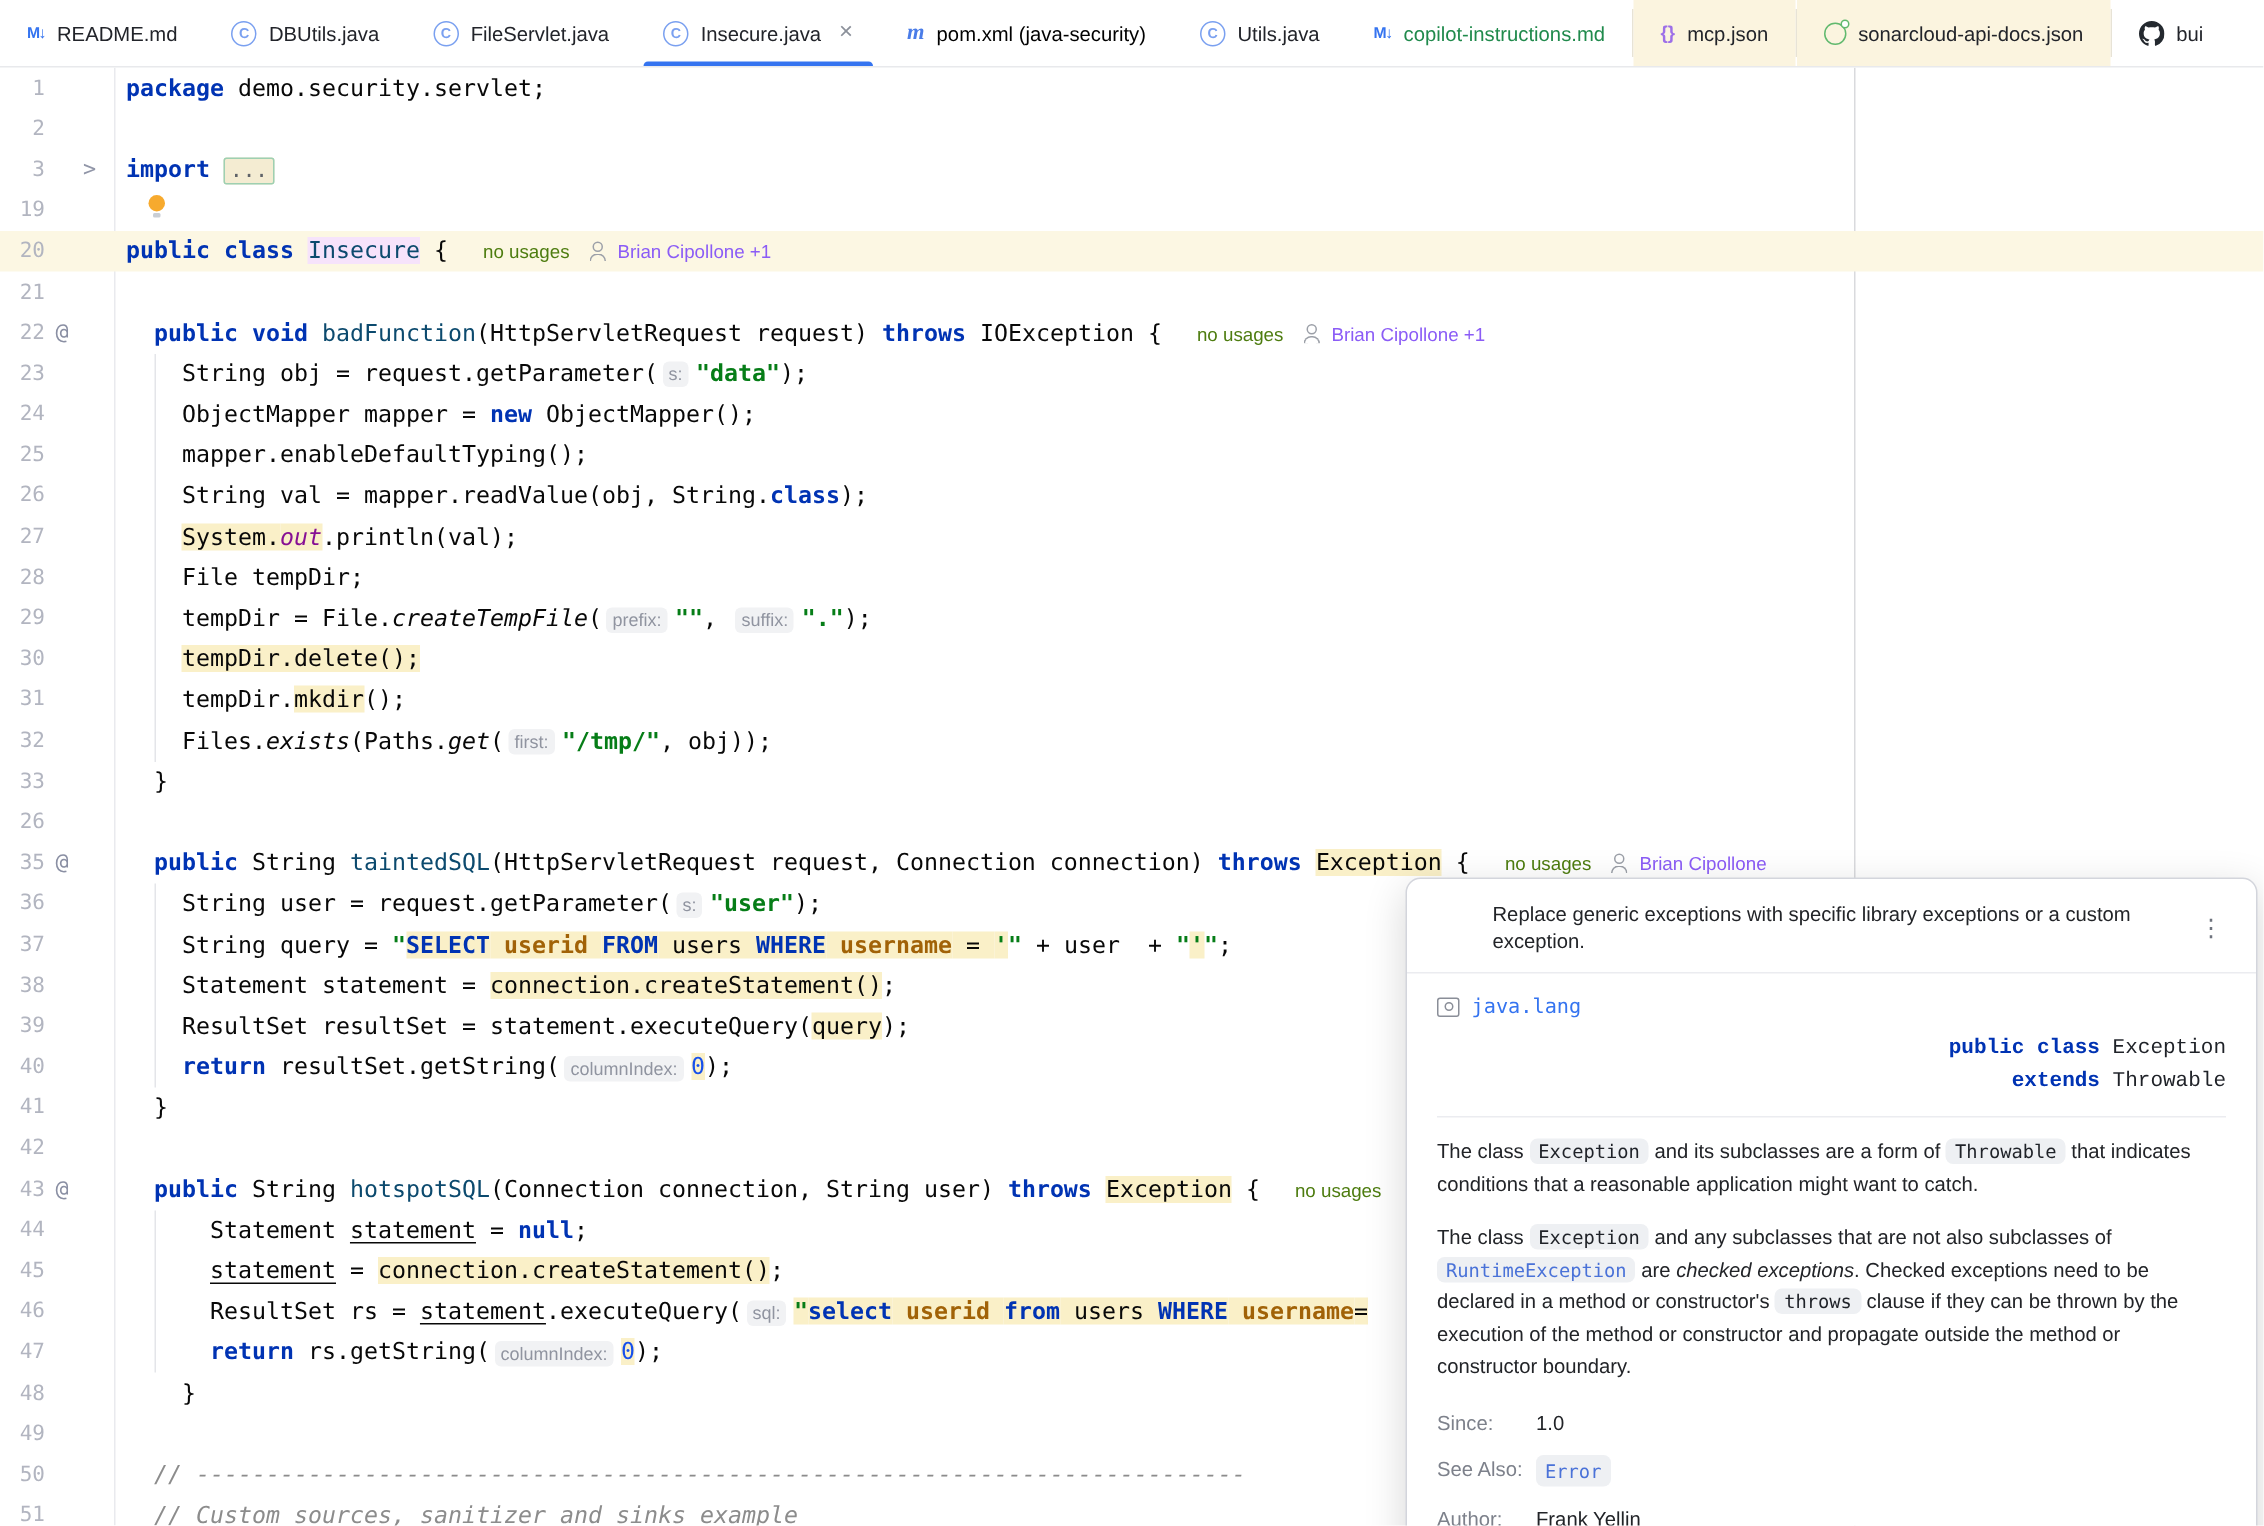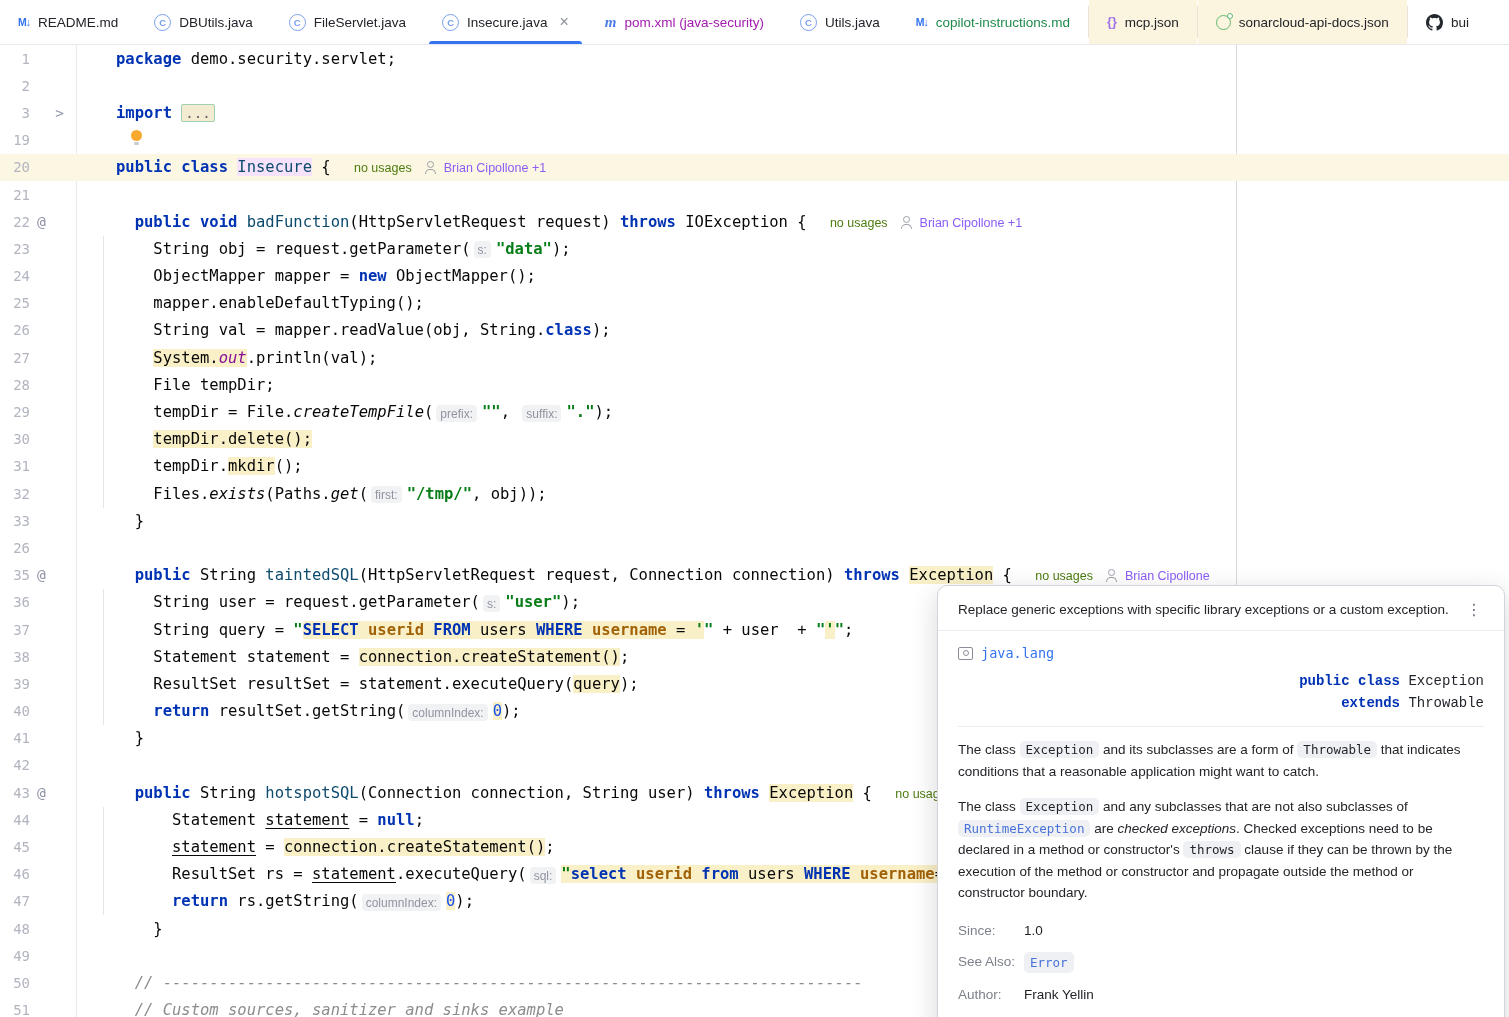--- a/index.html
+++ b/index.html
@@ -3,21 +3,21 @@
 <meta charset="utf-8">
 <style>
   html,body{margin:0;padding:0;overflow:hidden;}
   body{width:1509px;height:1017px;background:#fff;font-family:"Liberation Sans",sans-serif;position:relative;}
 
   
   .tabbar{height:44px;display:flex;align-items:stretch;background:#fff;border-bottom:1px solid #e8e9ec;font-size:13.5px;color:#22242a;position:relative;z-index:2;}
   .tab{display:flex;align-items:center;gap:8px;padding:0 18px;position:relative;white-space:nowrap;}
   .tab.active::after{content:'';position:absolute;left:5px;right:5px;bottom:0;height:3px;background:#3574f0;border-radius:3px 3px 0 0;}
   .tab.cream{background:#fbf4df;}
-  .tab .lbl.blue{color:#a21caf;}
+  .tab .lbl.blue{color:#000000;}
   .tab .lbl.green{color:#208a4c;}
   .tab .close{color:#8b909a;font-size:16px;margin-left:4px;line-height:1;}
   .tabsep{width:1px;background:#e7e3d6;margin:6px 0;}
   .ic-class{width:15px;height:15px;border:1.4px solid #7aa0f0;border-radius:50%;color:#7aa0f0;font-size:9.5px;font-weight:bold;display:flex;align-items:center;justify-content:center;flex:none;}
   .ic-md{color:#3574f0;font-weight:bold;font-size:10.5px;letter-spacing:-1px;}
   .ic-mvn{color:#4a7ce8;font-style:italic;font-weight:bold;font-size:15px;font-family:"Liberation Serif",serif;}
   .ic-json{color:#9d6fe8;font-weight:bold;font-size:12.5px;}
   .ic-sonar{position:relative;width:13px;height:13px;border:1.5px solid #61b96e;border-radius:50%;display:inline-block;flex:none;}
   .ic-sonar::after{content:'';position:absolute;top:-3px;right:-3px;width:4px;height:4px;border:1.5px solid #61b96e;border-radius:50%;background:#fff;}
   .ic-gh{width:17px;height:17px;flex:none;}
@@ -30,21 +30,21 @@
   .ig1{left:103px;top:191px;height:272px;background:#e4e5e9;}
   .ig2{left:103px;top:544px;height:136px;background:#e4e5e9;}
   .ig3{left:103px;top:762px;height:108px;background:#e4e5e9;}
   .lines{position:relative;z-index:1;}
   .line{height:27.2px;display:flex;align-items:center;white-space:pre;}
   .line.cream{background:#fcf7e3;}
   .gut{flex:none;width:77px;display:flex;align-items:center;height:100%;}
   .gut .num{width:30px;text-align:right;color:#b2b5c0;font-size:14px;}
   .gut .gic{width:42px;color:#8a8fa3;font-size:14.5px;padding-left:7px;box-sizing:border-box;}
   .gut .gic.chev{text-align:right;padding-right:8px;color:#9196a8;}
-  .code{padding-left:7px;margin-left:32px;}
+  .code{padding-left:7px;}
   .tk.k{color:#0033b3;font-weight:bold;}
   .tk.s{color:#067d17;font-weight:bold;}
   .tk.n{color:#1750eb;}
   .tk.c{color:#8c8c8c;font-style:italic;}
   .tk.g{color:#0c4a6e;}
   .tk.sf{color:#871094;font-style:italic;}
   .tk.itl{font-style:italic;}
   .tk.sk{color:#0033b3;font-weight:bold;}
   .tk.si{color:#a16207;font-weight:bold;}
   .tk.u{text-decoration:underline;text-underline-offset:3px;}
@@ -57,21 +57,21 @@
   .personicon{display:inline-block;position:relative;width:13px;height:13px;margin:0 4px 0 12px;vertical-align:-2px;}
   .personicon::before{content:'';position:absolute;top:0;left:3.5px;width:5px;height:5px;border:1.3px solid #9ca0a8;border-radius:50%;}
   .personicon::after{content:'';position:absolute;bottom:0;left:1px;width:9px;height:4px;border:1.3px solid #9ca0a8;border-bottom:none;border-radius:5px 5px 0 0;}
   .bulbicon{display:inline-block;position:relative;width:13px;height:16px;margin-left:14px;}
   .bulbicon::before{content:'';position:absolute;top:0;left:1px;width:11px;height:11px;background:#f7aa2e;border-radius:50%;}
   .bulbicon::after{content:'';position:absolute;bottom:1px;left:4px;width:5px;height:3px;background:#c9ced5;border-radius:1px;}
 
   
   .popup{position:absolute;left:937px;top:585px;width:566px;height:460px;background:#fff;border:1px solid #d3d5dc;border-radius:10px;box-shadow:0 8px 28px rgba(0,0,0,.16);z-index:10;font-size:13.5px;color:#222428;}
   .pophead{padding:15px 20px 11px 20px;}
-  .poptitle-row{display:flex;align-items:center;}
+  .poptitle-row{display:flex;align-items:center;margin-left:37px;}
   .poptitle-row .t{flex:1;line-height:18px;}
   .kebab{color:#6e737d;font-size:16px;line-height:14px;padding:0 2px;font-family:"DejaVu Sans",sans-serif;}
   .popactions{margin-top:9px;font-size:13px;display:flex;align-items:center;}
   .popactions a{color:#3574f0;text-decoration:none;}
   .popactions .sc{color:#a8abb3;margin:0 26px 0 10px;font-family:"DejaVu Sans",sans-serif;font-size:12.5px;letter-spacing:2px;}
   .popactions .sc.last{margin-right:0;}
   .popdiv{height:1px;background:#ebecf0;}
   .popbody{padding:14px 20px 0 20px;}
   .pkgrow{display:flex;align-items:center;margin-bottom:9px;}
   .pkgicon{display:inline-block;position:relative;width:13px;height:11px;border:1.3px solid #8a8e98;border-radius:2px;margin-right:8px;}

